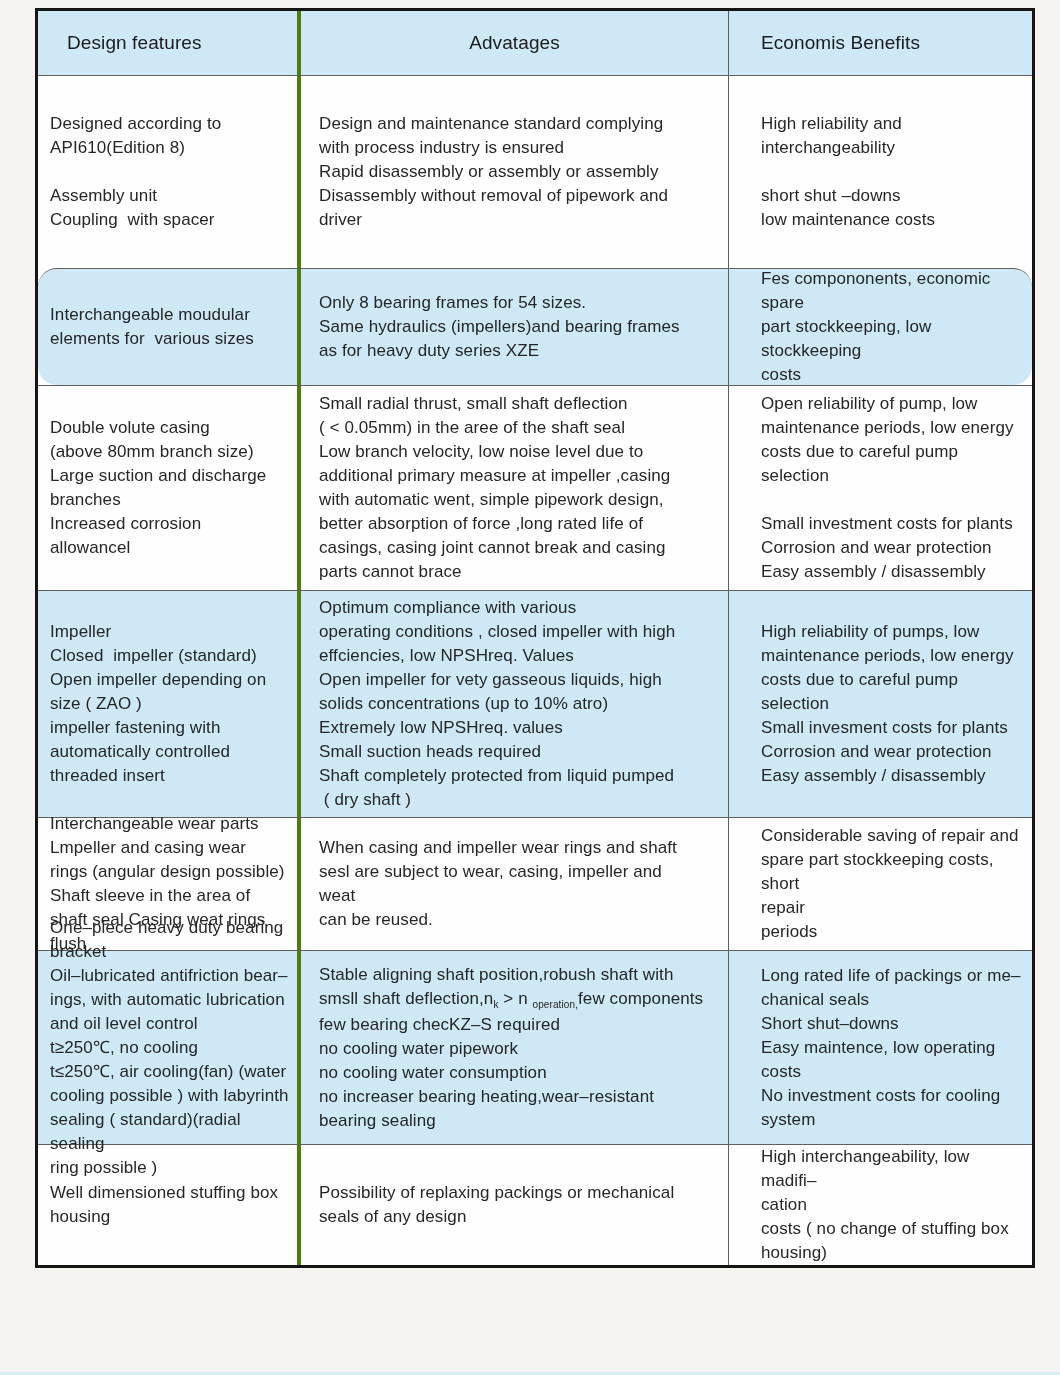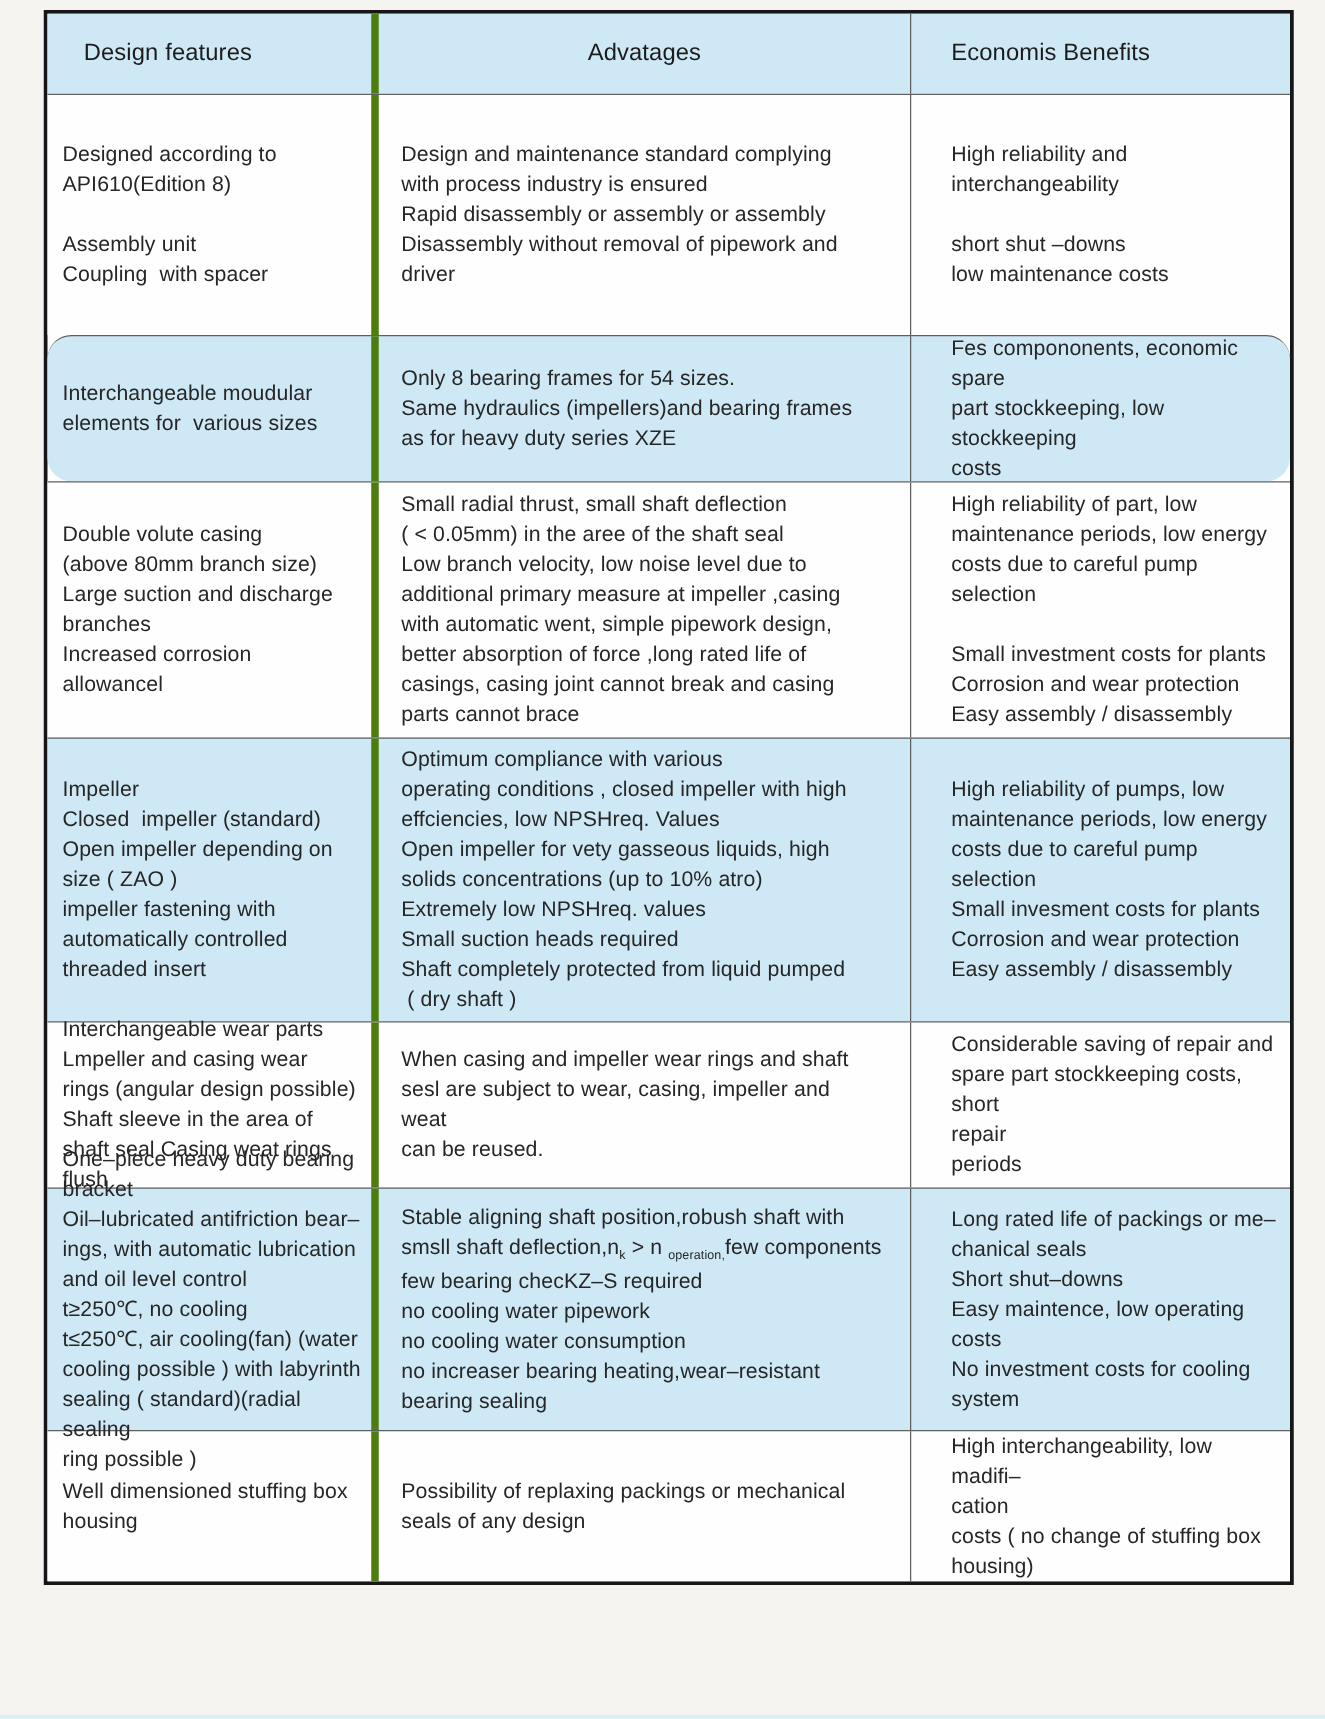--- a/index.html
+++ b/index.html
@@ -31,21 +31,21 @@
     padding: 4px 8px 4px 14px;
     display: flex;
     flex-direction: column;
     justify-content: center;
     font-size: 17px;
     line-height: 24px;
     color: #262626;
     letter-spacing: 0.1px;
   }
   .c1 { width: 259px; padding-left: 12px; }
-  .c2 { width: 431px; border-left: 6px solid #4d7c0f; padding-left: 18px; }
+  .c2 { width: 431px; border-left: 4px solid #4d7c0f; padding-left: 18px; }
   .c3 { width: 304px; border-left: 1px solid #5f5f5f; padding-left: 32px; }
   .line { white-space: pre-wrap; }
   .sub {
     font-size: 10px;
     position: relative;
     bottom: -4px;
   }
   
   .hr  { height: 64px; }
   .r1  { height: 193px; }
@@ -134,21 +134,21 @@
         <div class="line">Small radial thrust, small shaft deflection</div>
         <div class="line">( &lt; 0.05mm) in the aree of the shaft seal</div>
         <div class="line">Low branch velocity, low noise level due to</div>
         <div class="line">additional primary measure at impeller ,casing</div>
         <div class="line">with automatic went, simple pipework design,</div>
         <div class="line">better absorption of force ,long rated life of</div>
         <div class="line">casings, casing joint cannot break and casing</div>
         <div class="line">parts cannot brace</div>
       </div>
     <div class="cell c3">
-        <div class="line">High reliability of part, low</div>
+        <div class="line">Open reliability of pump, low</div>
         <div class="line">maintenance periods, low energy</div>
         <div class="line">costs due to careful pump selection</div>
         <div class="line">&nbsp;</div>
         <div class="line">Small investment costs for plants</div>
         <div class="line">Corrosion and wear protection</div>
         <div class="line">Easy assembly / disassembly</div>
       </div>
   </div>
 
   <div class="row blue r4">

